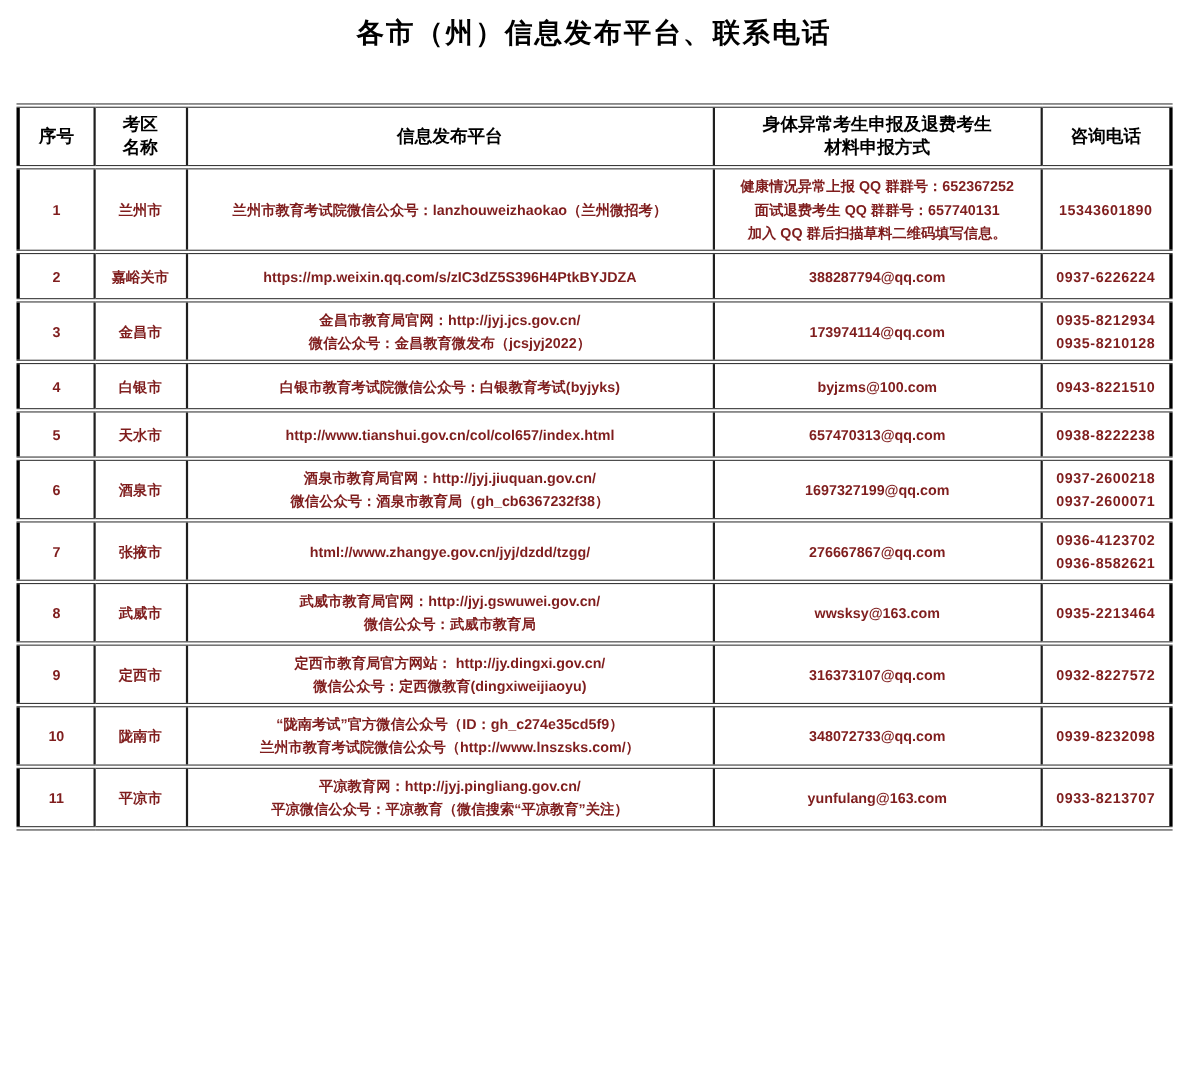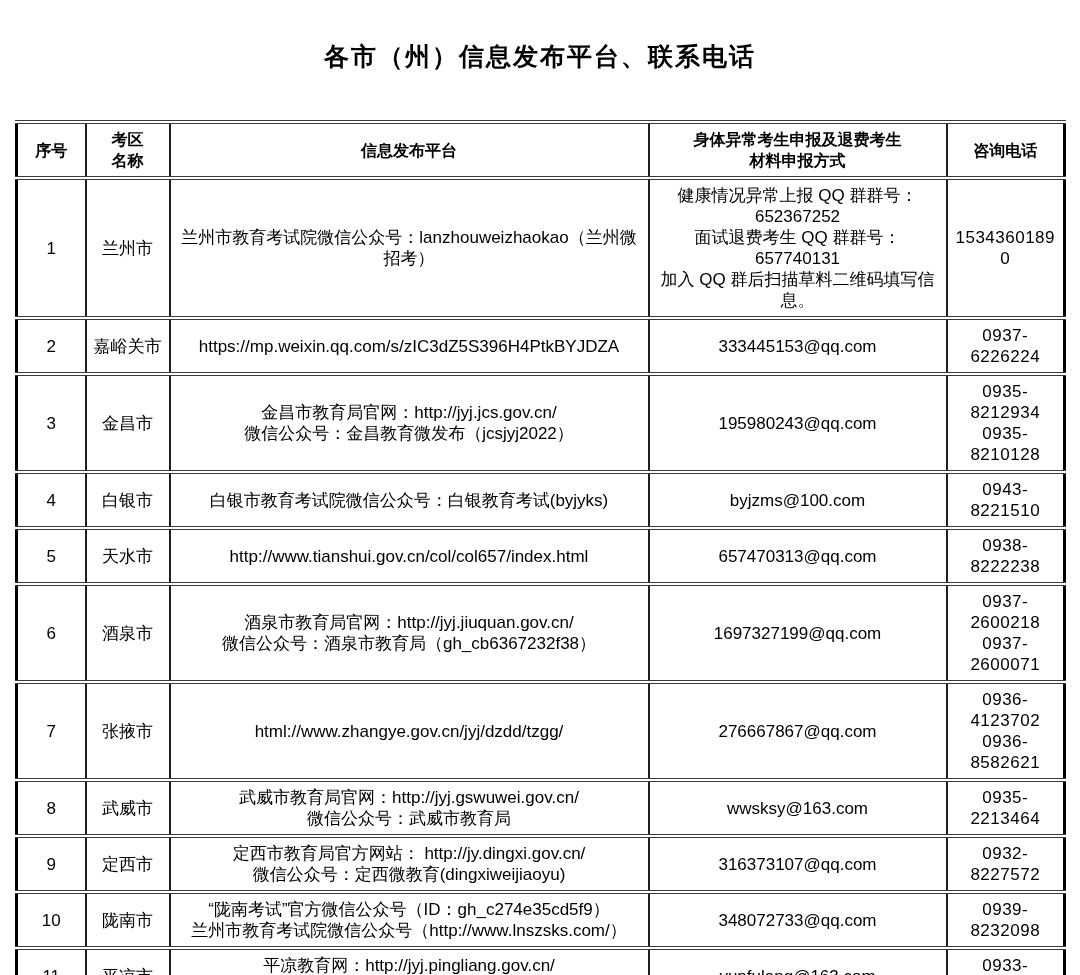--- a/index.html
+++ b/index.html
@@ -16,47 +16,48 @@
     height: 975px;
     overflow: hidden;
     background: #ffffff;
   }
   .doc-title {
     text-align: center;
     font-weight: bold;
     font-size: 25px;
     line-height: 40px;
     letter-spacing: 2px;
-    margin-top: 36px;
+    margin-top: 10px;
     color: #000000;
   }
   .doc-title .t-line { display: block; }
   .table-wrap {
     margin: 44px 15px 0 15px;
   }
   table.info-table {
     border-collapse: collapse;
     table-layout: fixed;
     width: 1048px;
     border: 3px solid #000000;
   }
   table.info-table th,
   table.info-table td {
     border-left: 2px solid #1f1f1f;
     border-right: 2px solid #1f1f1f;
     border-top: 4px double #3a3a3a;
     border-bottom: 4px double #3a3a3a;
     padding: 5px 6px;
-    font-size: 17px;
+    font-size: 13px;
     line-height: 21px;
     white-space: pre-line;
     vertical-align: middle;
     text-align: center;
     word-wrap: break-word;
-    color: #000000;
+    color: #7f1d1d;
+    font-weight: bold;
   }
   table.info-table th {
     font-weight: bold;
     font-size: 16px;
     height: 40px;
     color: #000000;
   }
   table.info-table tr { height: 44px; }
   td.cell-platform {
     text-align: left;
@@ -104,29 +105,29 @@
             <td class="cell-platform">兰州市教育考试院微信公众号：lanzhouweizhaokao（兰州微招考）</td>
             <td class="cell-method method-left">健康情况异常上报 QQ 群群号：652367252
 面试退费考生 QQ 群群号：657740131
 加入 QQ 群后扫描草料二维码填写信息。</td>
             <td class="cell-phone">15343601890</td>
           </tr>
           <tr>
             <td class="cell-no">2</td>
             <td class="cell-area">嘉峪关市</td>
             <td class="cell-platform">https://mp.weixin.qq.com/s/zIC3dZ5S396H4PtkBYJDZA</td>
-            <td class="cell-method">333445153@qq.com</td>
+            <td class="cell-method">388287794@qq.com</td>
             <td class="cell-phone">0937-6226224</td>
           </tr>
           <tr>
             <td class="cell-no">3</td>
             <td class="cell-area">金昌市</td>
             <td class="cell-platform">金昌市教育局官网：http://jyj.jcs.gov.cn/
 微信公众号：金昌教育微发布（jcsjyj2022）</td>
-            <td class="cell-method">195980243@qq.com</td>
+            <td class="cell-method">173974114@qq.com</td>
             <td class="cell-phone">0935-8212934
 0935-8210128</td>
           </tr>
           <tr>
             <td class="cell-no">4</td>
             <td class="cell-area">白银市</td>
             <td class="cell-platform">白银市教育考试院微信公众号：白银教育考试(byjyks)</td>
             <td class="cell-method">byjzms@100.com</td>
             <td class="cell-phone">0943-8221510</td>
           </tr>

